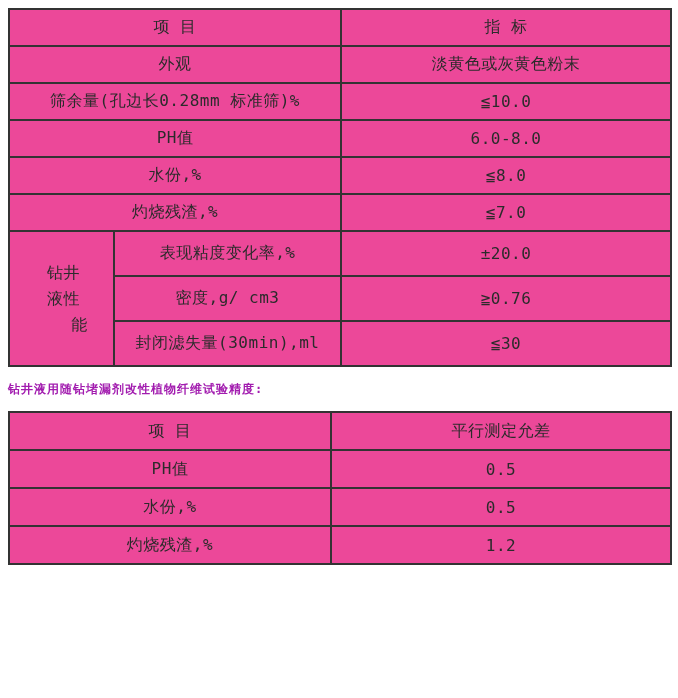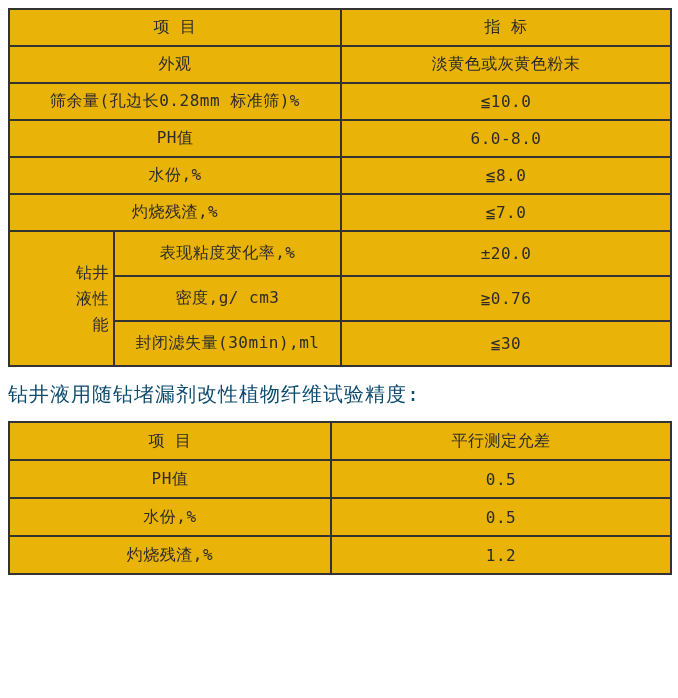--- a/index.html
+++ b/index.html
@@ -14,49 +14,49 @@
     color: #2b2b2b;
     overflow: hidden;
   }
   .page {
     padding: 8px 8px 0 8px;
   }
   table {
     border-collapse: collapse;
     width: 662px;
     table-layout: fixed;
-    background: #eab308;
+    background: #ec4899;
   }
   th, td {
     border: 2px solid #333333;
     font-size: 16px;
     font-weight: normal;
     text-align: center;
     vertical-align: middle;
     padding: 0 4px;
     letter-spacing: 0.5px;
   }
   .t1-row-normal th, .t1-row-normal td { height: 35px; }
   .t1-row-group td { height: 43px; }
   .t2-row th, .t2-row td { height: 36px; }
   .group-label-cell {
-    text-align: right;
+    text-align: center;
     vertical-align: middle;
     padding-left: 8px;
     line-height: 26px;
   }
   .group-label-line { display: block; }
   .group-label-line.indent { padding-left: 32px; }
   .caption {
     margin: 14px 0 13px 0;
     padding-left: 0;
-    font-size: 20px;
-    font-weight: normal;
+    font-size: 12px;
+    font-weight: bold;
     letter-spacing: 1px;
-    color: #0c4a6e;
+    color: #a21caf;
   }
 </style>
 </head>
 <body>
 
 <div class="page">
 
   <table>
     <colgroup>
       <col style="width:105px">

